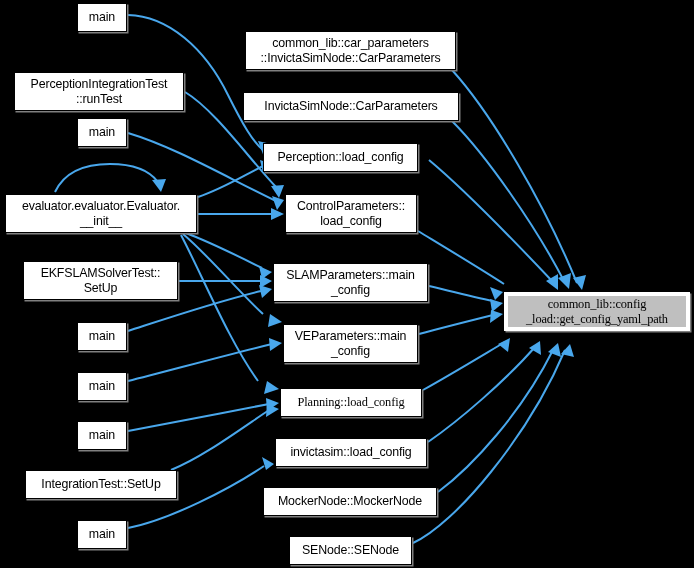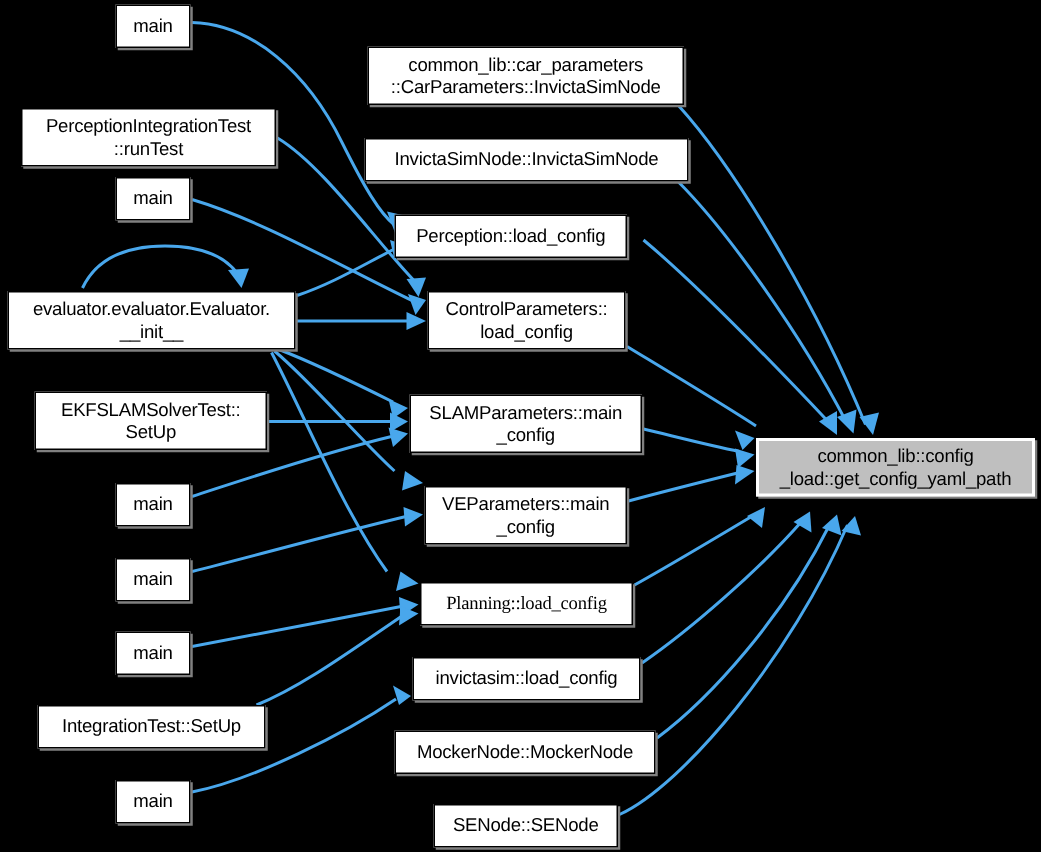--- a/index.html
+++ b/index.html
@@ -38,21 +38,22 @@
     color: #000000;
     font-family: "Liberation Sans", sans-serif;
     font-size: 12.4px;
     line-height: 14.5px;
     letter-spacing: -0.15px;
     white-space: pre-line;
     z-index: 5;
   }
   .node.target {
     background: #bfbfbf;
-    border: 2px solid #ffffff;
+    border: 4px solid #ffffff;
+    font-family: Liberation Serif, serif;
   }
   .edge-path {
     fill: none;
     stroke: #49a7ec;
     stroke-width: 2;
   }
   .edge-head {
     fill: #49a7ec;
     stroke: none;
   }
@@ -123,22 +124,22 @@
       <div class="node" style="left: 5px; top: 194px; width: 192px; height: 39px;">evaluator.evaluator.Evaluator.
 __init__</div>
       <div class="node" style="left: 23px; top: 261px; width: 155px; height: 39px;">EKFSLAMSolverTest::
 SetUp</div>
       <div class="node" style="left: 77px; top: 322px; width: 50px; height: 29px;">main</div>
       <div class="node" style="left: 77px; top: 372px; width: 50px; height: 29px;">main</div>
       <div class="node" style="left: 77px; top: 421px; width: 50px; height: 29px;">main</div>
       <div class="node" style="left: 25px; top: 470px; width: 152px; height: 29px;">IntegrationTest::SetUp</div>
       <div class="node" style="left: 77px; top: 520px; width: 50px; height: 29px;">main</div>
       <div class="node" style="left: 245px; top: 31px; width: 211px; height: 39px;">common_lib::car_parameters
-::CarParameters::InvictaSimNode</div>
-      <div class="node" style="left: 243px; top: 92px; width: 216px; height: 29px;">InvictaSimNode::InvictaSimNode</div>
+::InvictaSimNode::CarParameters</div>
+      <div class="node" style="left: 243px; top: 92px; width: 216px; height: 29px;">InvictaSimNode::CarParameters</div>
       <div class="node" style="left: 263px; top: 143px; width: 155px; height: 29px; text-align: right;">Perception::load_config</div>
       <div class="node" style="left: 285px; top: 194px; width: 132px; height: 39px;">ControlParameters::
 load_config</div>
       <div class="node" style="left: 273px; top: 263px; width: 155px; height: 39px;">SLAMParameters::main
 _config</div>
       <div class="node" style="left: 283px; top: 324px; width: 135px; height: 39px;">VEParameters::main
 _config</div>
       <div class="node" style="left: 280px; top: 388px; width: 142px; height: 29px; font-family: Liberation Serif, serif;">Planning::load_config</div>
       <div class="node" style="left: 275px; top: 438px; width: 152px; height: 29px;">invictasim::load_config</div>
       <div class="node" style="left: 263px; top: 487px; width: 174px; height: 29px;">MockerNode::MockerNode</div>

